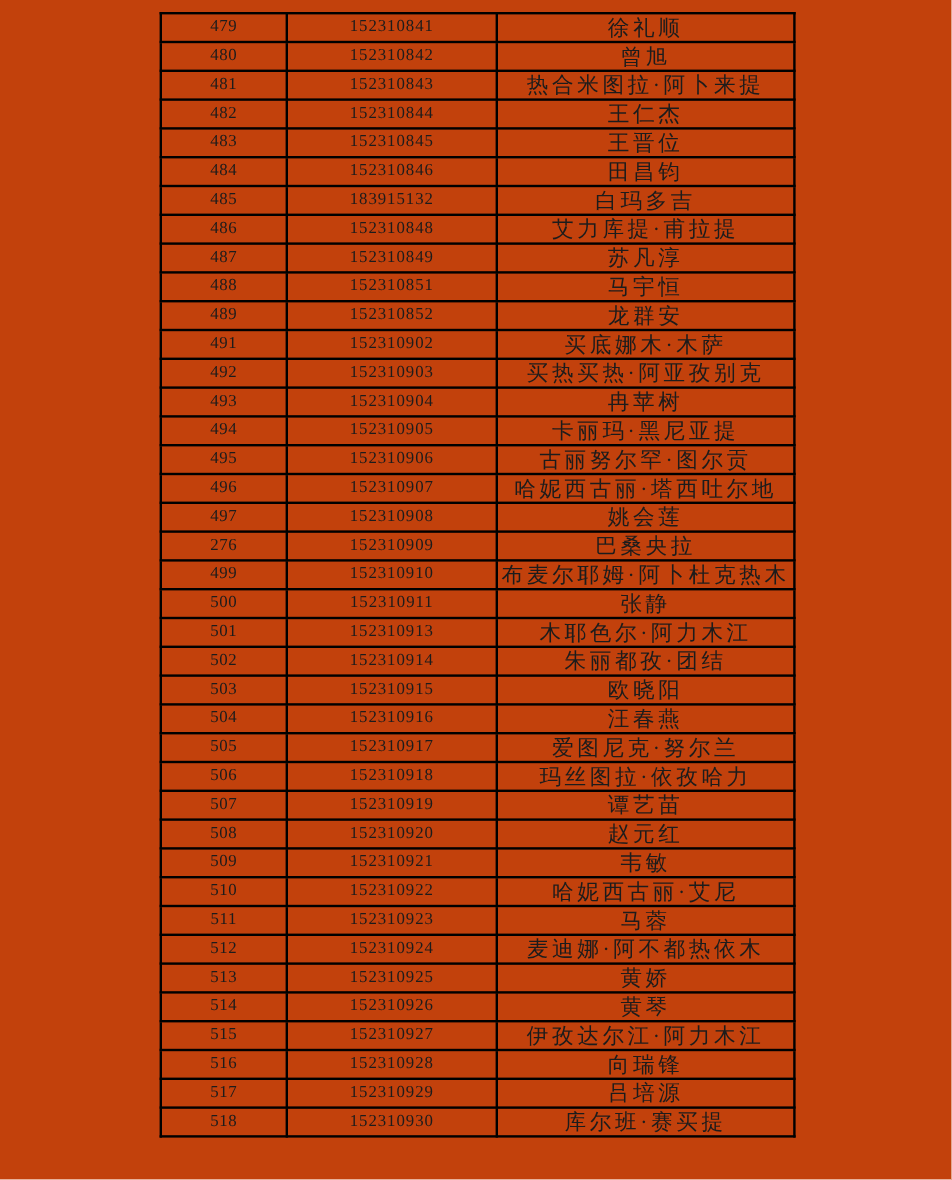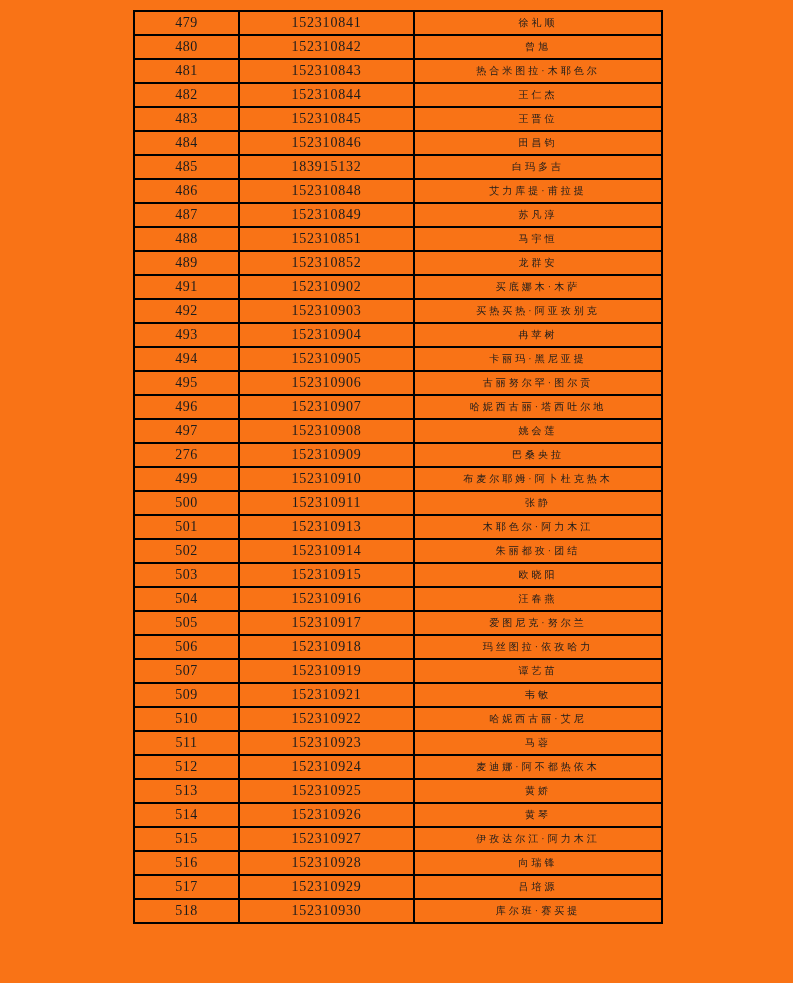--- a/index.html
+++ b/index.html
@@ -5,21 +5,21 @@
   * { box-sizing: border-box; }
   html, body {
     margin: 0;
     padding: 0;
     background: #ffffff;
   }
   .page {
     position: relative;
     width: 793px;
     height: 983px;
-    background: #f97316;
+    background: #c2410c;
     overflow: hidden;
     font-family: "Liberation Serif", "DejaVu Serif", serif;
   }
   table.roster {
     position: absolute;
     left: 133px;
     top: 10px;
     width: 528px;
     border-collapse: collapse;
     table-layout: fixed;
@@ -35,21 +35,21 @@
     text-align: center;
     vertical-align: middle;
     font-size: 14px;
     line-height: 22px;
     color: #1c1c1c;
     white-space: nowrap;
     overflow: hidden;
   }
   td.cell-no  { letter-spacing: 0.5px; }
   td.cell-id  { letter-spacing: 0.8px; }
-  td.cell-name { letter-spacing: 3px; font-size: 10px; }
+  td.cell-name { letter-spacing: 3px; font-size: 18px; }
 </style>
 </head>
 <body>
 
 <div class="page">
   <table class="roster">
     <colgroup>
       <col class="c-no">
       <col class="c-id">
       <col class="c-name">
@@ -61,21 +61,21 @@
           <td class="cell cell-name">徐礼顺</td>
         </tr>
         <tr>
           <td class="cell cell-no">480</td>
           <td class="cell cell-id">152310842</td>
           <td class="cell cell-name">曾旭</td>
         </tr>
         <tr>
           <td class="cell cell-no">481</td>
           <td class="cell cell-id">152310843</td>
-          <td class="cell cell-name">热合米图拉·木耶色尔</td>
+          <td class="cell cell-name">热合米图拉·阿卜来提</td>
         </tr>
         <tr>
           <td class="cell cell-no">482</td>
           <td class="cell cell-id">152310844</td>
           <td class="cell cell-name">王仁杰</td>
         </tr>
         <tr>
           <td class="cell cell-no">483</td>
           <td class="cell cell-id">152310845</td>
           <td class="cell cell-name">王晋位</td>
@@ -187,20 +187,25 @@
         </tr>
         <tr>
           <td class="cell cell-no">506</td>
           <td class="cell cell-id">152310918</td>
           <td class="cell cell-name">玛丝图拉·依孜哈力</td>
         </tr>
         <tr>
           <td class="cell cell-no">507</td>
           <td class="cell cell-id">152310919</td>
           <td class="cell cell-name">谭艺苗</td>
+        </tr>
+        <tr>
+          <td class="cell cell-no">508</td>
+          <td class="cell cell-id">152310920</td>
+          <td class="cell cell-name">赵元红</td>
         </tr>
         <tr>
           <td class="cell cell-no">509</td>
           <td class="cell cell-id">152310921</td>
           <td class="cell cell-name">韦敏</td>
         </tr>
         <tr>
           <td class="cell cell-no">510</td>
           <td class="cell cell-id">152310922</td>
           <td class="cell cell-name">哈妮西古丽·艾尼</td>

